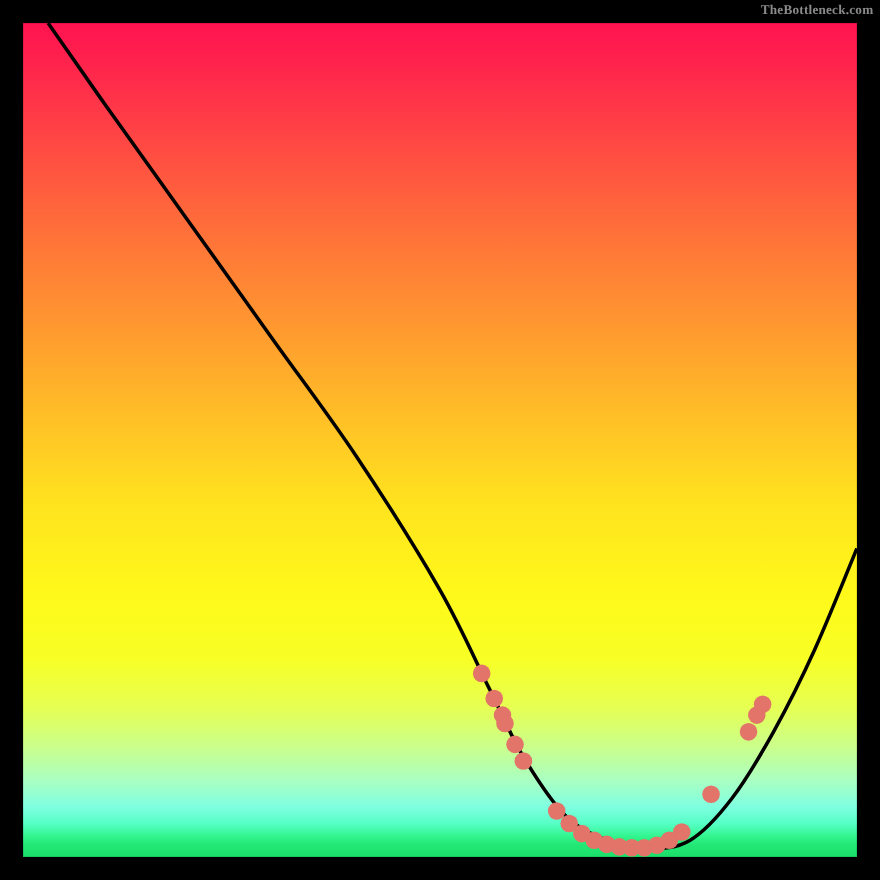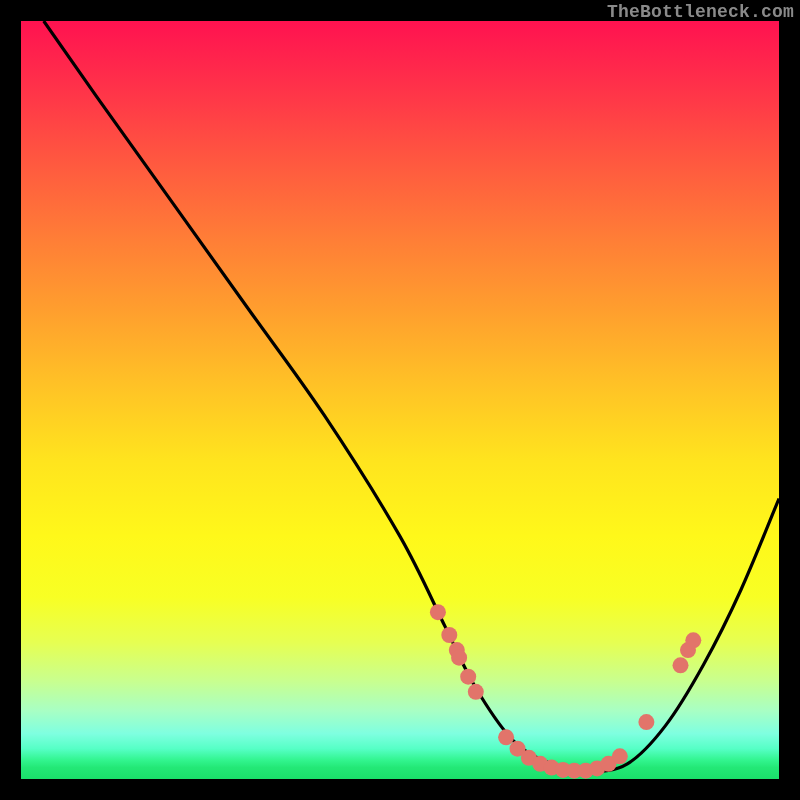--- a/index.html
+++ b/index.html
@@ -39,22 +39,22 @@
       #32f58f 97.5%,
       #23e876 98.5%,
       #1ae06a 100%
     );
     overflow: hidden;
   }
   .watermark {
     position: absolute;
     top: 2px;
     right: 6px;
-    font-family: Liberation Mono, monospace;
-    font-size: 18px;
+    font-family: Liberation Serif, serif;
+    font-size: 12px;
     font-weight: bold;
     color: #8a8a8a;
     letter-spacing: 0.2px;
     margin-left: 40px;
   }
   svg.curve {
     position: absolute;
     left: 0;
     top: 0;
     width: 758px;

